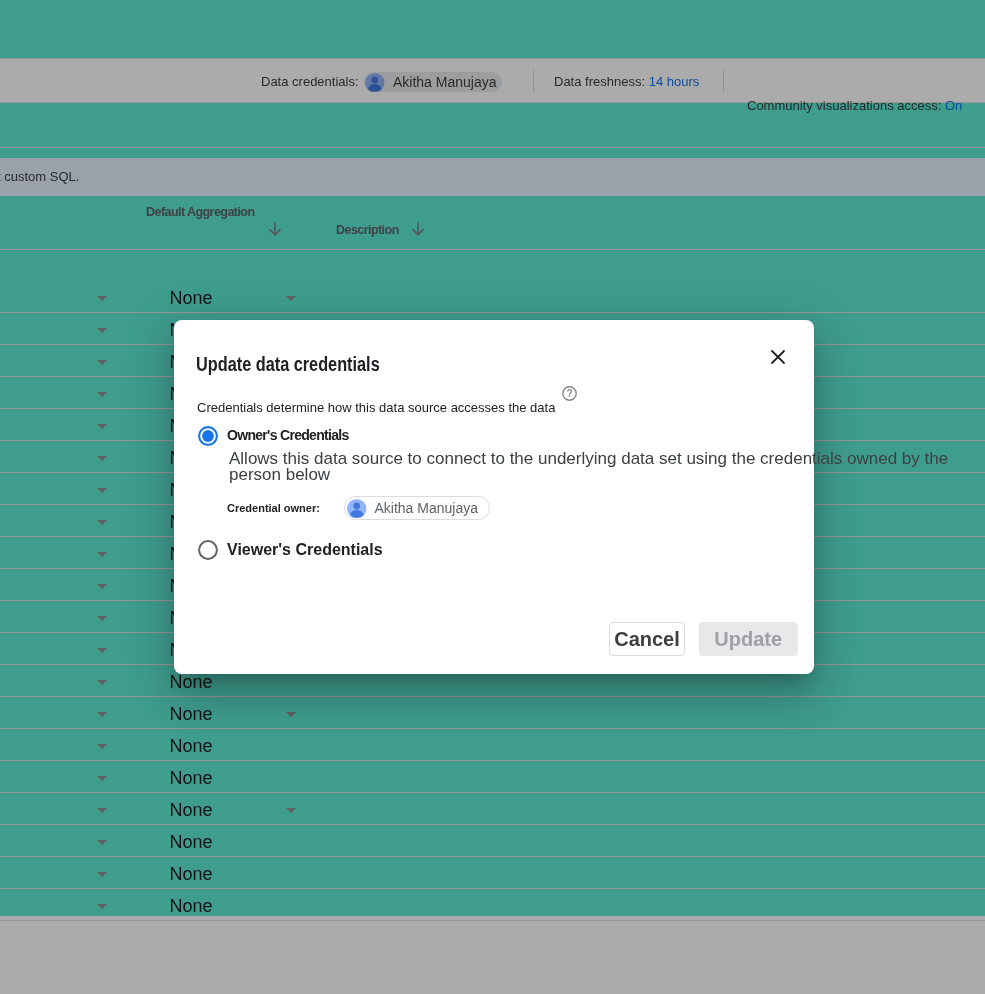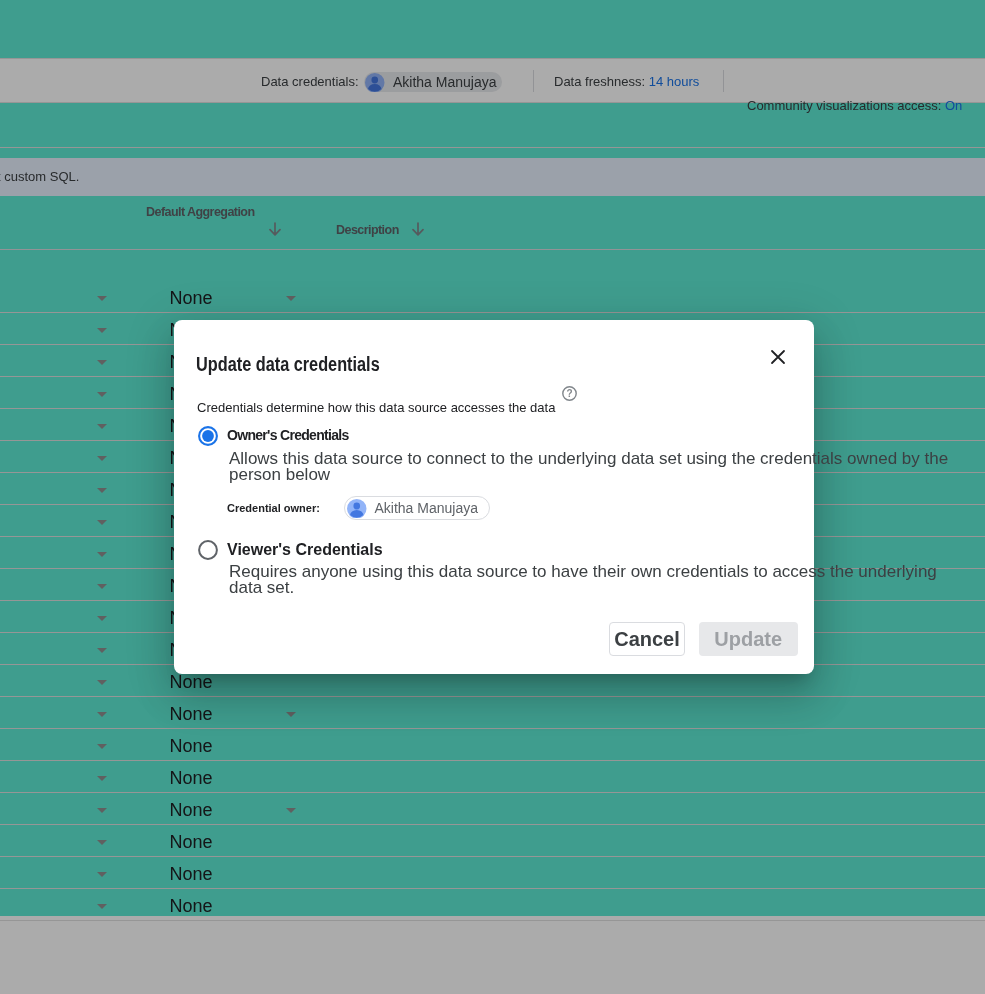--- a/index.html
+++ b/index.html
@@ -190,20 +190,19 @@
           <circle cx="12" cy="12" r="12" fill="#92b4f8"></circle>
           <ellipse cx="12" cy="8.7" rx="4.1" ry="4.3" fill="#4377e0"></ellipse>
           <path d="M3.8 19.8 a8.2 6.3 0 0 1 16.4 0 a12 12 0 0 1 -16.4 0z" fill="#4377e0"></path>
         </svg>
       <span class="ctxt">Akitha Manujaya</span>
     </div>
     <svg class="radio" style="left:24px; top:220px;" width="20" height="20" viewBox="0 0 20 20">
         <circle cx="10" cy="10" r="8.9" stroke="#5f6368" stroke-width="2" fill="none"></circle>
       </svg>
     <span class="t" id="lbl2">Viewer's Credentials</span>
-    <div class="desc" id="desc2">Requires anyone using this data source to have their own credentials to access the underlying<br>data set.</div>
     <div class="btn" id="btn-cancel">Cancel</div>
     <div class="btn" id="btn-update">Update</div>
     <svg id="closex" width="16" height="16" viewBox="0 0 16 16">
         <path d="M2 2 L14 14 M14 2 L2 14" stroke="#202124" stroke-width="1.8" stroke-linecap="round"></path>
       </svg>
   </div>
 </div>
 
 </body></html>

